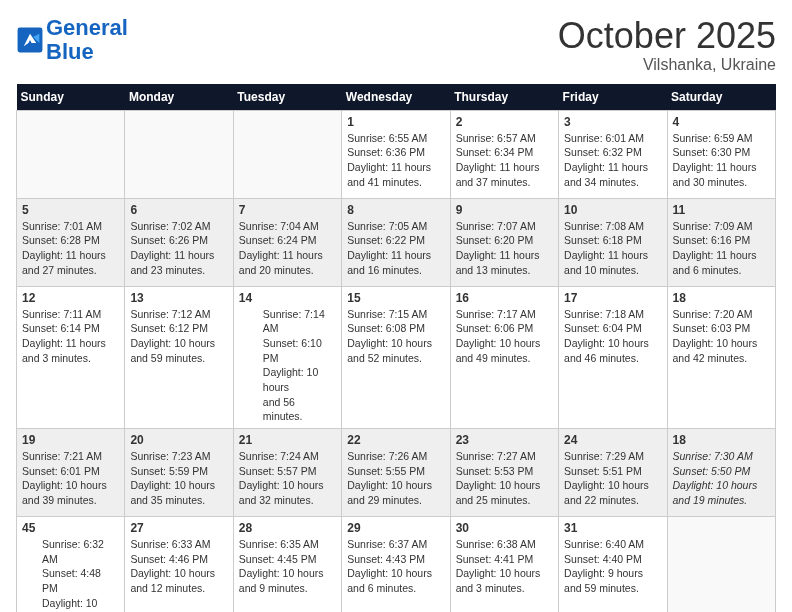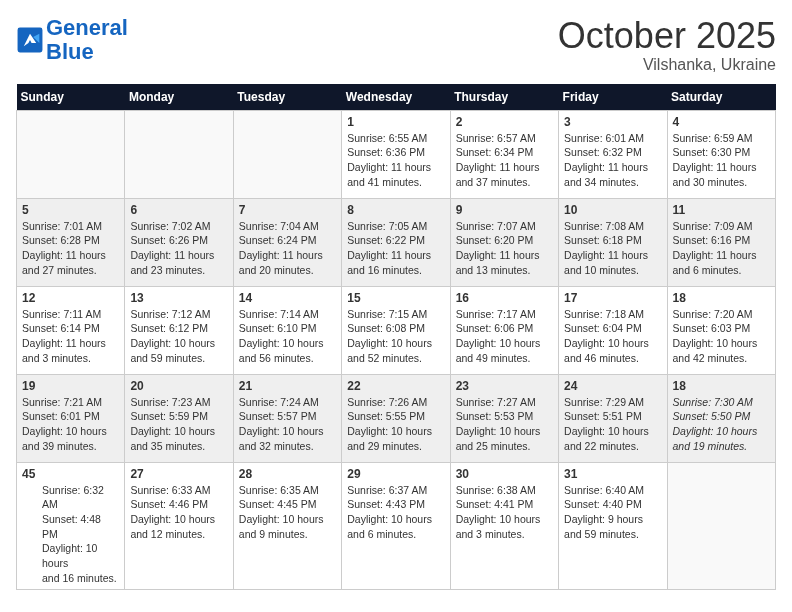--- a/index.html
+++ b/index.html
@@ -221,21 +221,21 @@
         </td>
         <td>
           <div class="day-num">13</div>
           <div class="day-info" style="white-space: pre-line;">Sunrise: 7:12 AM
 Sunset: 6:12 PM
 Daylight: 10 hours
 and 59 minutes.</div>
         </td>
         <td>
           <div class="day-num">14</div>
-          <div class="day-info" style="white-space: pre-line;">Sunrise: 7:14 AM
+          <div class="day-info" style="white-space: pre-line; margin-left: 24px;">Sunrise: 7:14 AM
 Sunset: 6:10 PM
 Daylight: 10 hours
 and 56 minutes.</div>
         </td>
         <td>
           <div class="day-num">15</div>
           <div class="day-info" style="white-space: pre-line;">Sunrise: 7:15 AM
 Sunset: 6:08 PM
 Daylight: 10 hours
 and 52 minutes.</div>

